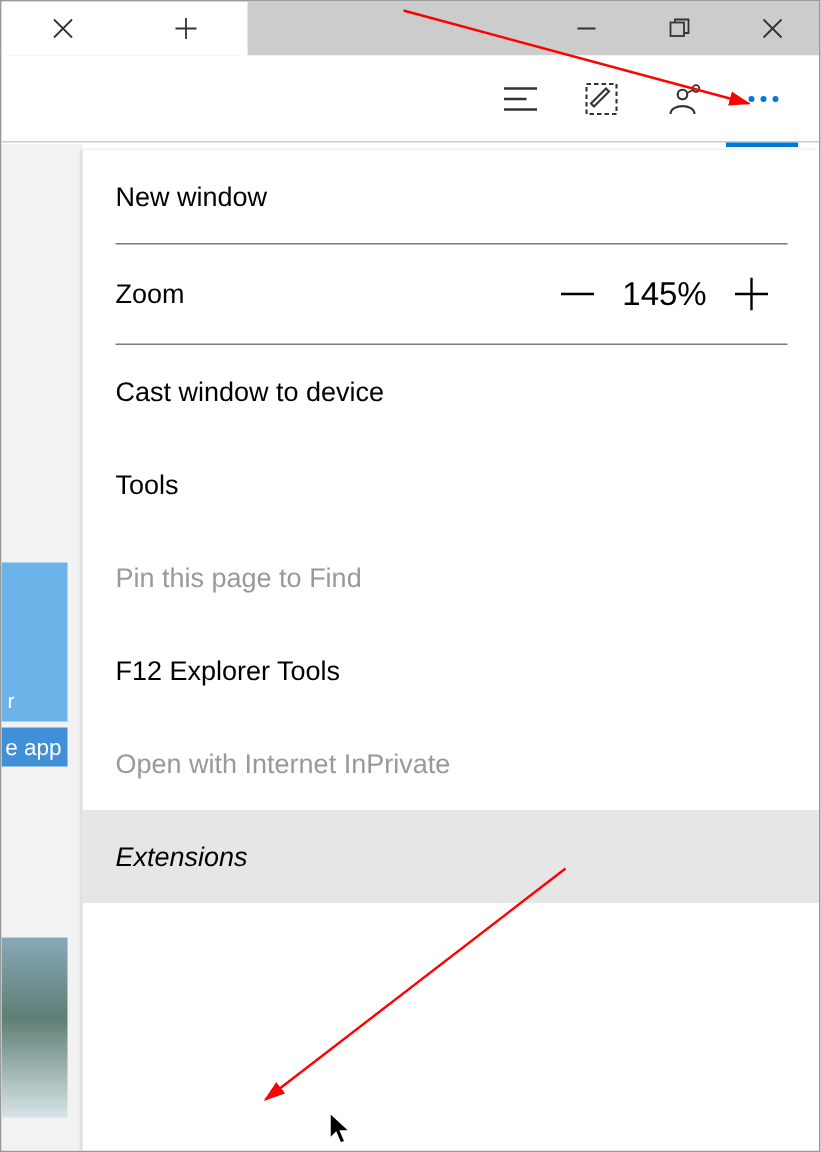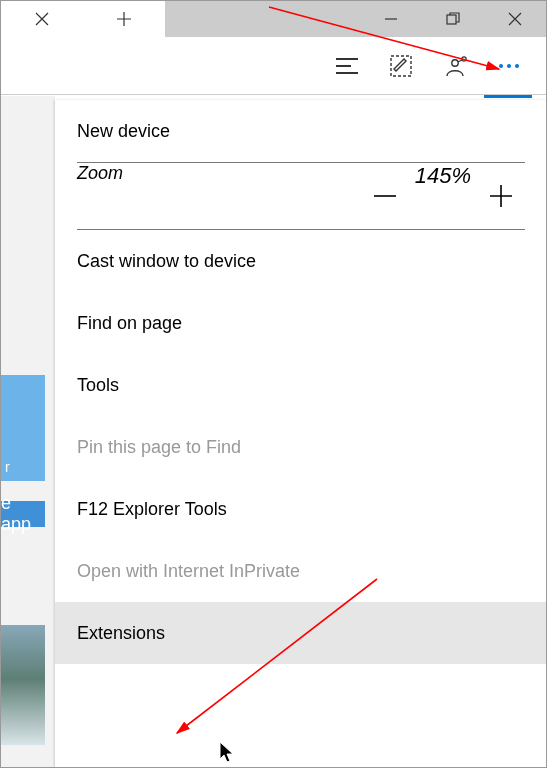--- a/index.html
+++ b/index.html
@@ -85,27 +85,27 @@
       background: #6cb3ea;
       color: #fff;
       font-size: 14px;
       display: flex;
       flex-direction: column;
       justify-content: flex-end;
       padding: 6px 4px;
     }
     .blue-tile2 {
       position: absolute;
-      top: 500px;
+      top: 484px;
       left: 0;
       width: 44px;
       height: 26px;
       background: #3f90d6;
       color: #fff;
-      font-size: 18px;
+      font-size: 15px;
       display: flex;
       align-items: center;
       justify-content: flex-end;
       padding-right: 4px;
     }
     .photo-strip {
       position: absolute;
       top: 624px;
       left: 0;
       width: 44px;
@@ -122,31 +122,31 @@
       box-shadow: -1px 0 2px rgba(0,0,0,0.15);
     }
     .menu-item {
       height: 62px;
       padding: 0 22px;
       display: flex;
       align-items: center;
       color: #000;
     }
     .menu-item.disabled { color: #999; }
-    .menu-item.hover { background: #e6e6e6; }
+    .menu-item.hover { background: #e6e6e6; font-style: italic; }
     .menu-divider {
       height: 1px;
       background: #7a7a7a;
       margin: 0 22px;
     }
     .zoom-row {
       height: 66px;
       padding: 0 22px;
       display: flex;
-      font-style: italic;
+      align-items: center;
     }
     .zoom-label { flex: 0 0 auto; }
     .zoom-spacer { flex: 1; }
     .zoom-minus, .zoom-plus {
       width: 48px;
       display: flex;
       align-items: center;
       justify-content: center;
     }
     .zoom-val {
@@ -245,44 +245,41 @@
 <div class="blue-tile">
   <span>r</span>
 </div>
 <div class="blue-tile2">
   <span>e app</span>
 </div>
 <div class="photo-strip"></div>
 
 <div class="menu">
   <div class="menu-item">
-    <span>New device</span>
+    <span>New window</span>
   </div>
   <div class="menu-divider"></div>
   <div class="zoom-row">
     <span class="zoom-label">Zoom</span>
     <span class="zoom-spacer"></span>
     <div class="zoom-minus">
       <svg width="22" height="4" viewBox="0 0 22 4">
         <path d="M0 2 L22 2" stroke="#000" stroke-width="1.6"></path>
       </svg>
     </div>
     <span class="zoom-val">145%</span>
     <div class="zoom-plus">
       <svg width="22" height="22" viewBox="0 0 22 22">
         <path d="M11 0 L11 22 M0 11 L22 11" stroke="#000" stroke-width="1.6"></path>
       </svg>
     </div>
   </div>
   <div class="menu-divider"></div>
   <div class="menu-item">
     <span>Cast window to device</span>
-  </div>
-  <div class="menu-item">
-    <span>Find on page</span>
   </div>
   <div class="menu-item">
     <span>Tools</span>
   </div>
   <div class="menu-item disabled">
     <span>Pin this page to Find</span>
   </div>
   <div class="menu-item">
     <span>F12 Explorer Tools</span>
   </div>

